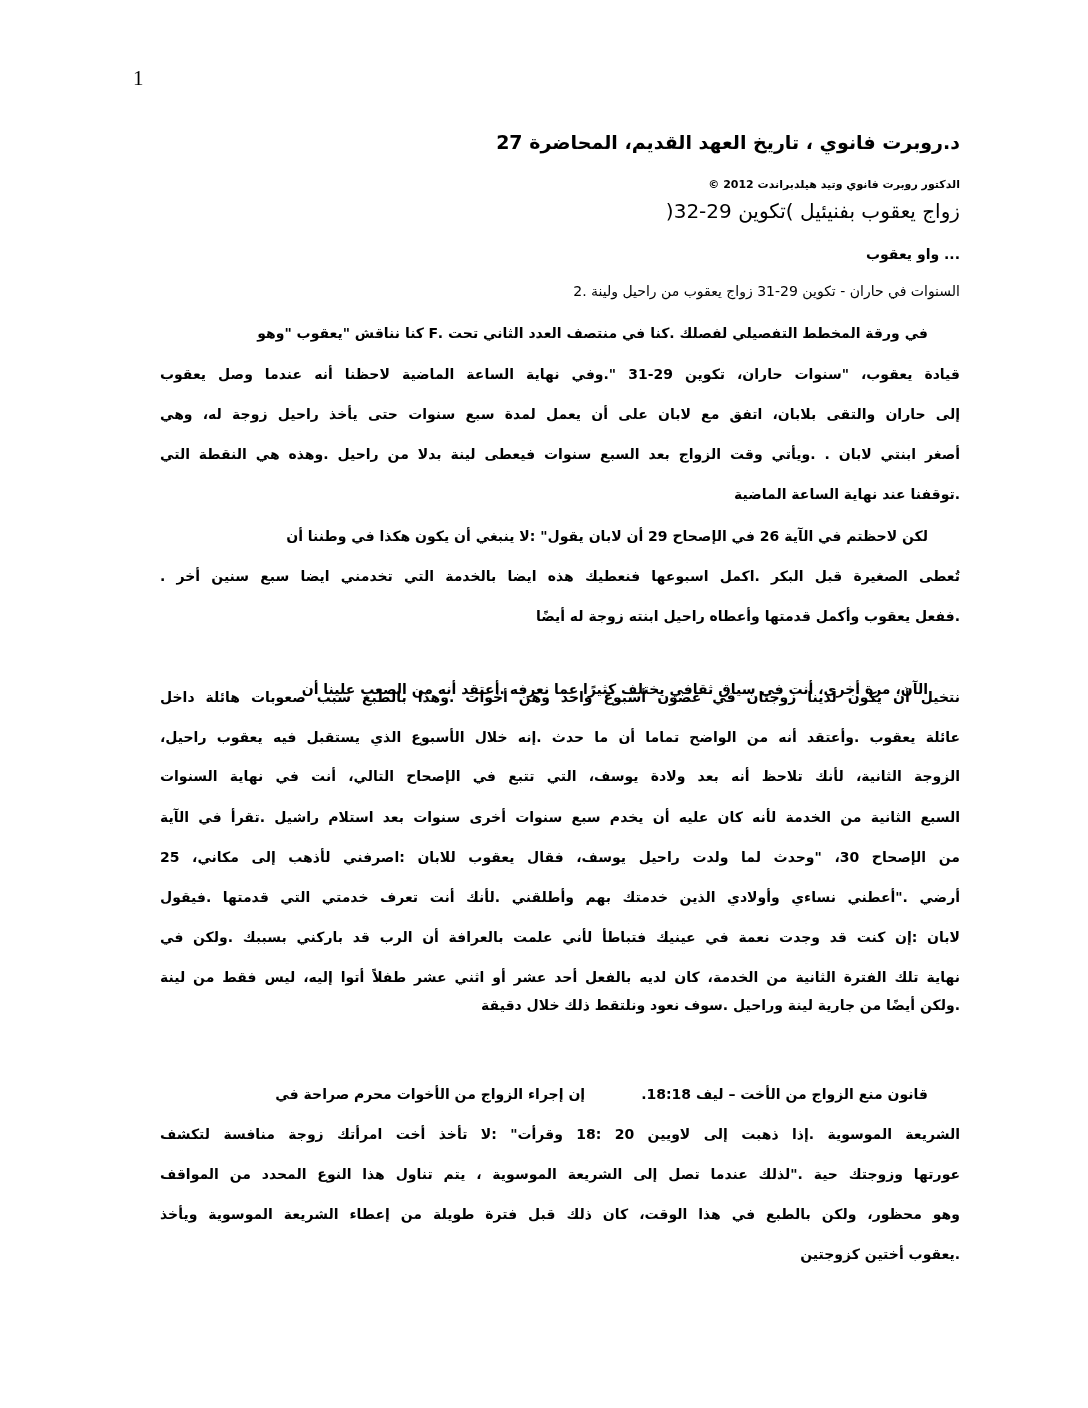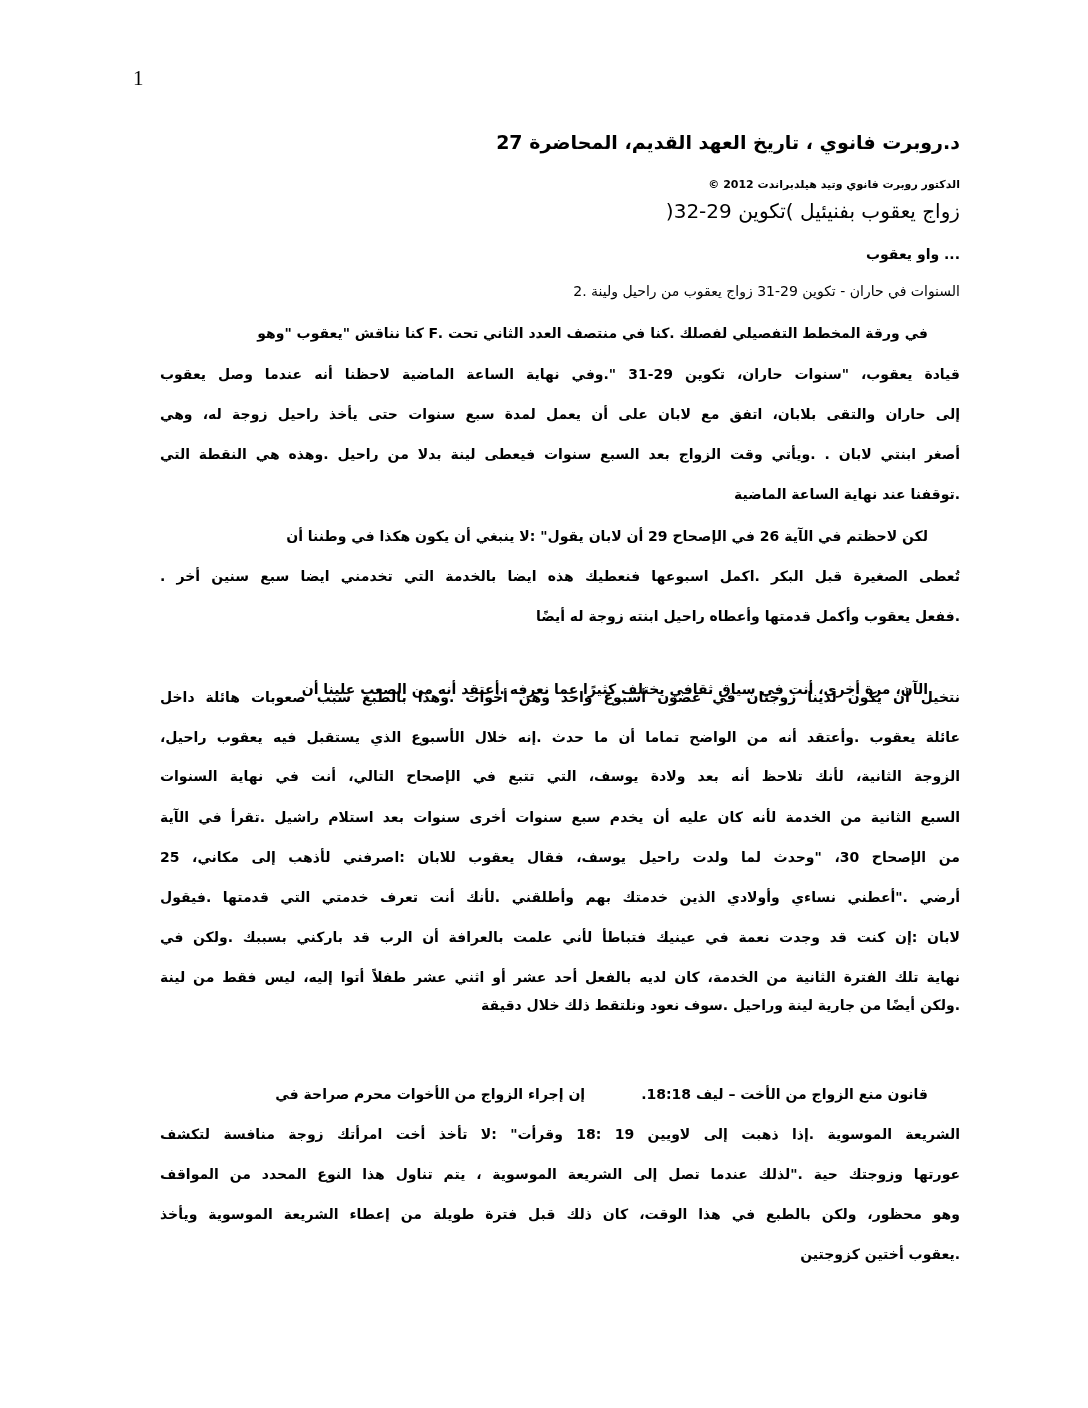--- a/index.html
+++ b/index.html
@@ -50,16 +50,16 @@
 <div class="line just" style="top:806px;">السبع الثانية من الخدمة لأنه كان عليه أن يخدم سبع سنوات أخرى سنوات بعد استلام راشيل .تقرأ في الآية</div>
 <div class="line just" style="top:846px;">من الإصحاح 30، "وحدث لما ولدت راحيل يوسف، فقال يعقوب للابان :اصرفني لأذهب إلى مكاني،  25</div>
 <div class="line just" style="top:886px;">أرضي ."أعطني نساءي وأولادي الذين خدمتك بهم وأطلقني .لأنك أنت تعرف خدمتي التي قدمتها .فيقول</div>
 <div class="line just" style="top:926px;">لابان :إن كنت قد وجدت نعمة في عينيك فتباطأ لأني علمت بالعرافة أن الرب قد باركني بسببك .ولكن في</div>
 <div class="line just" style="top:966px;">نهاية تلك الفترة الثانية من الخدمة، كان لديه بالفعل أحد عشر أو اثني عشر طفلاً أتوا إليه، ليس فقط من لينة</div>
 <div class="line" style="top:970px;margin-top:24px;">.ولكن أيضًا من جارية لينة وراحيل .سوف نعود ونلتقط ذلك خلال دقيقة</div>
 
 <div class="line ind" style="top:1083px;">
   <span>قانون منع الزواج من الأخت – ليف 18:18.</span><span class="gap"></span><span>إن إجراء الزواج من الأخوات محرم صراحة في</span>
 </div>
-<div class="line just" style="top:1123px;">الشريعة الموسوية .إذا ذهبت إلى لاويين 19 :18 وقرأت" :لا تأخذ أخت امرأتك زوجة منافسة لتكشف</div>
+<div class="line just" style="top:1123px;">الشريعة الموسوية .إذا ذهبت إلى لاويين 20 :18 وقرأت" :لا تأخذ أخت امرأتك زوجة منافسة لتكشف</div>
 <div class="line just" style="top:1163px;">عورتها وزوجتك حية ."لذلك عندما تصل إلى الشريعة الموسوية ، يتم تناول هذا النوع المحدد من المواقف</div>
 <div class="line just" style="top:1203px;">وهو محظور، ولكن بالطبع في هذا الوقت، كان ذلك قبل فترة طويلة من إعطاء الشريعة الموسوية ويأخذ</div>
 <div class="line" style="top:1243px;">.يعقوب أختين كزوجتين</div>
 
 </body></html>

